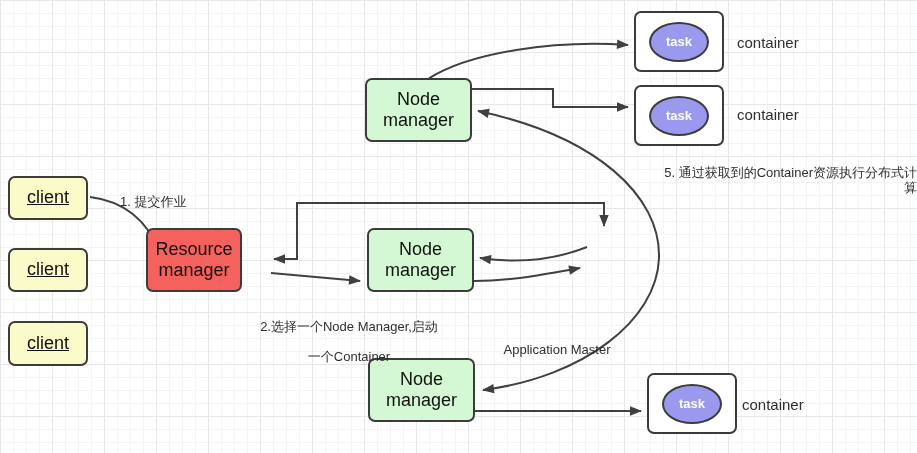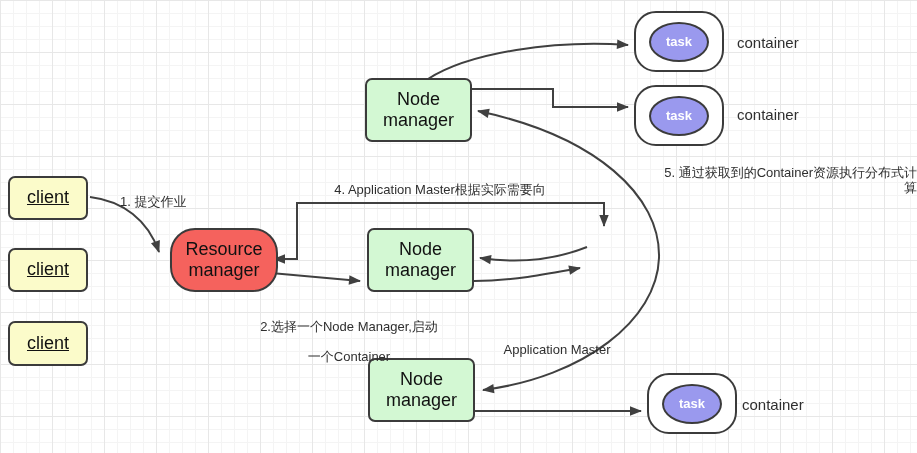--- a/index.html
+++ b/index.html
@@ -27,21 +27,21 @@
     text-align:center;
     color:#111;
     font-size:18px;line-height:1.18;font-weight:500;
     white-space:pre-line;
     box-sizing:border-box;
   }
   .client{background:var(--client-fill);text-decoration:underline;}
   .rm{background:var(--rm-fill);}
   .nm{background:var(--nm-fill);}
   .am{background:var(--am-fill);}
-  .containerbox{background:var(--container-fill);border-radius:22px;}
+  .containerbox{background:var(--container-fill);}
   .task{
     width:60px;height:40px;border-radius:50%;
     background:var(--task-fill);
     border:2px solid var(--border-color);
     display:flex;align-items:center;justify-content:center;
     color:#fff;font-size:13px;font-weight:bold;
     box-sizing:border-box;
   }
   .sidelabel{
     position:absolute;z-index:2;
@@ -85,21 +85,21 @@
 
     <path class="link" d="M 472 89 L 553 89 L 553 107 L 628 107" marker-end="url(#arrow)"></path>
 
     <path class="link" d="M 475 411 L 641 411" marker-end="url(#arrow)"></path>
   </svg>
 
   <div class="node client" style="left:8px;top:176px;width:80px;height:44px;">client</div>
   <div class="node client" style="left:8px;top:248px;width:80px;height:44px;">client</div>
   <div class="node client" style="left:8px;top:321px;width:80px;height:45px;">client</div>
 
-  <div class="node rm" style="left:170px;top:228px;width:108px;height:64px;border-radius:25px;">Resource
+  <div class="node rm" style="left:146px;top:228px;width:96px;height:64px;">Resource
 manager</div>
 
   <div class="node nm" style="left:365px;top:78px;width:107px;height:64px;">Node
 manager</div>
   <div class="node nm" style="left:367px;top:228px;width:107px;height:64px;">Node
 manager</div>
   <div class="node nm" style="left:368px;top:358px;width:107px;height:64px;">Node
 manager</div>
 
 
@@ -123,18 +123,18 @@
     <span>2.选择一个Node Manager,启动</span><br>
     <span>一个Container</span>
   </div>
 
   <div class="annot" style="left:481px;top:297px;width:152px;">
     <br>
     <span>Application Master</span>
   </div>
 
   <div class="annot" style="left:295px;top:167px;width:290px;">
-    <span>4. Application Master根据实际需要向</span><br>
+    <br>
   </div>
 
   <div class="annot left" style="left:652px;top:165px;">5. 通过获取到的Container资源执行分布式计算</div>
 
 </div>
 
 </body></html>

